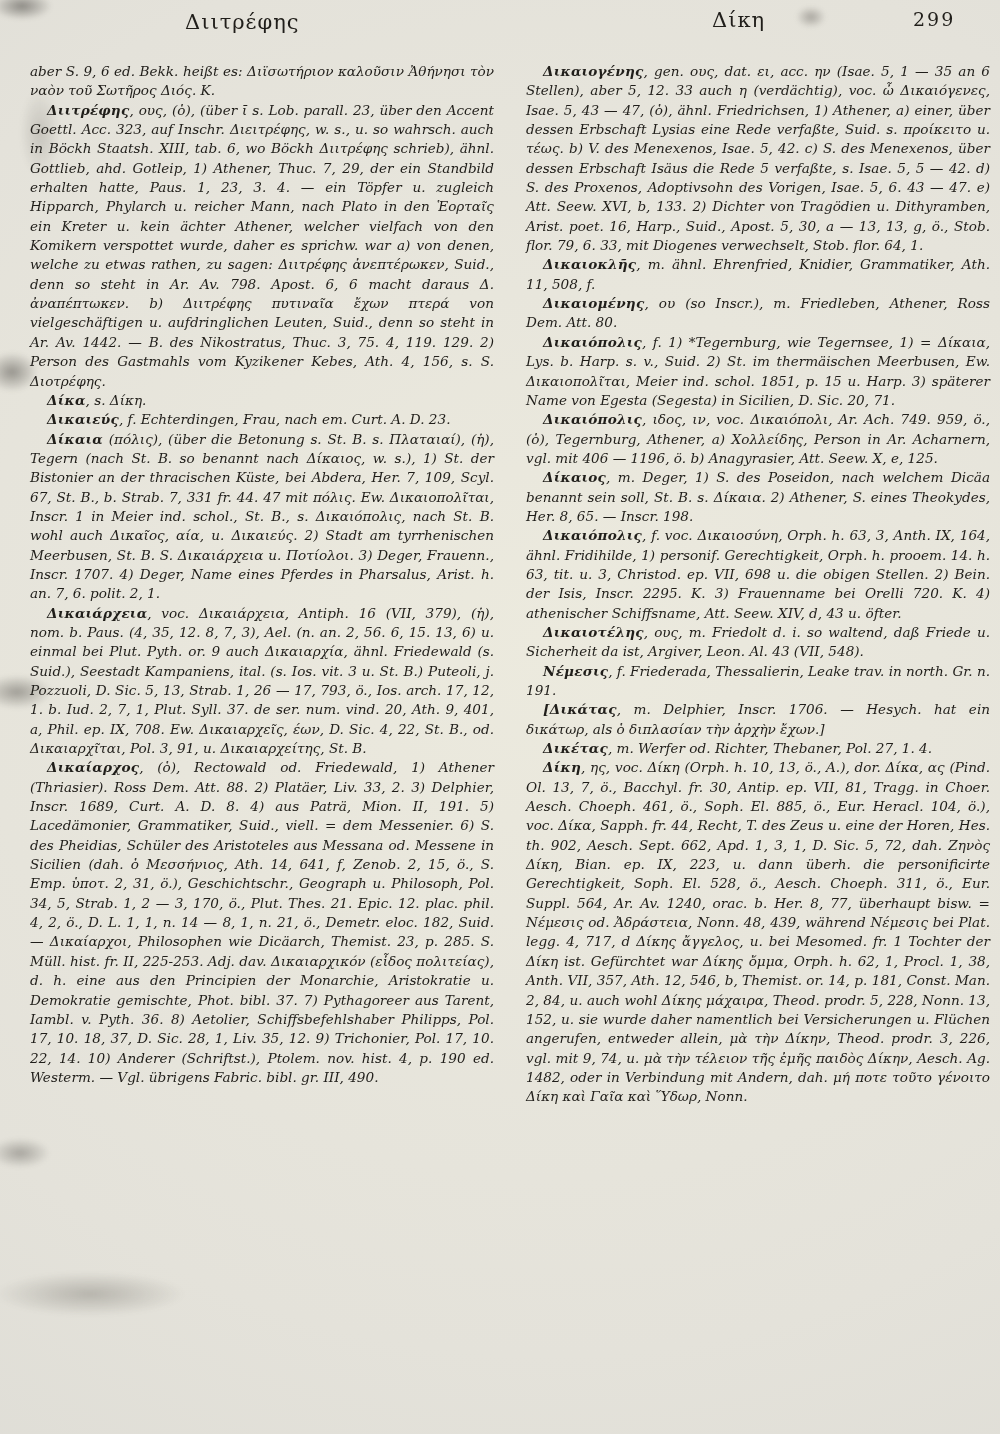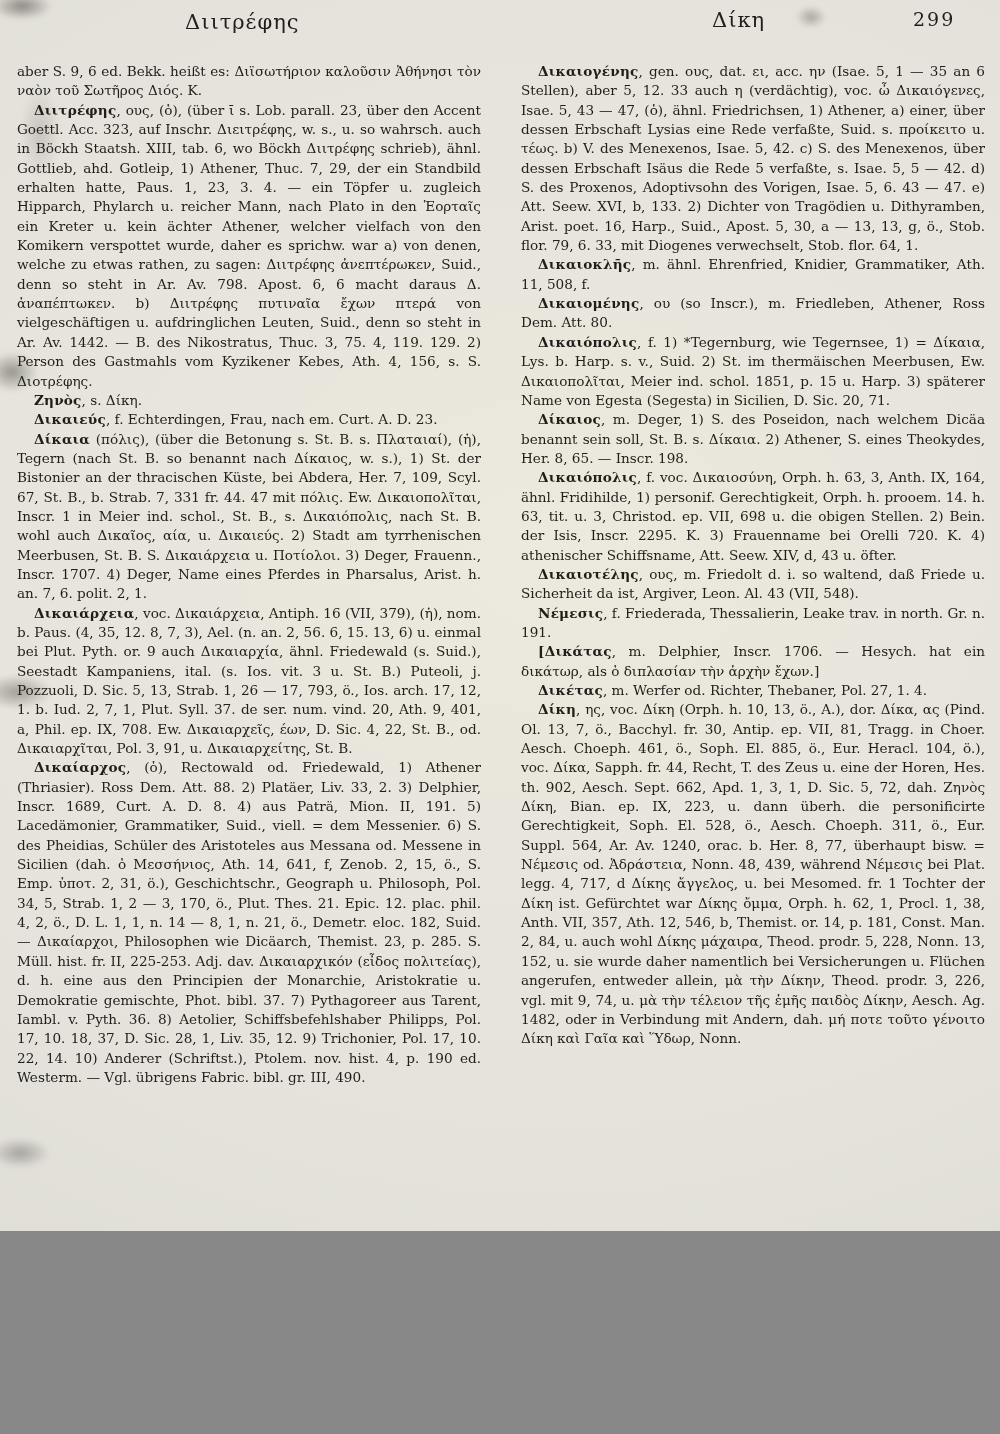--- a/index.html
+++ b/index.html
@@ -1,18 +1,18 @@
 <!DOCTYPE html>
 <html><head>
 <meta charset="utf-8">
 <style>
   html,body { margin:0; padding:0; background:#888; }
   .page {
     position:relative;
-    width:1000px; height:1231px;
+    width:1000px; height:1434px;
     margin:0 auto;
     background:
       radial-gradient(ellipse 140% 90% at 55% 45%, #eceade 0%, #e4e2da 55%, #d9d8d2 100%);
     overflow:hidden;
     font-family:"DejaVu Serif","Liberation Serif",serif;
     color:#201e1a;
   }
   
   .smudge { position:absolute; pointer-events:none; filter:blur(2px); }
   .sm1 { left:-14px; top:352px; width:52px; height:40px;
@@ -32,22 +32,22 @@
 
   .running-head {
     position:absolute; top:8px; left:0; width:1000px; height:40px;
     font-size:21px;
   }
   .head-left  { position:absolute; left:185px; top:2px; letter-spacing:1px; }
   .head-right { position:absolute; left:712px; top:0; letter-spacing:1px; }
   .page-num   { position:absolute; left:913px; top:0; font-size:19px; letter-spacing:2px; }
 
   .columns {
-    position:absolute; top:62px; left:17px;
-    display:flex; gap:40px;
+    position:absolute; top:62px; left:30px;
+    display:flex; gap:32px;font-style:italic;
   }
   .col {
     width:464px;
     font-size:13.6px;
     line-height:19.35px;
     text-align:justify;
     text-justify:inter-word;
   }
   .col p { margin:0; text-indent:17px; }
   .col p.continuation { text-indent:0; }
@@ -69,31 +69,32 @@
   <div class="running-head">
     <span class="head-left">Διιτρέφης</span>
     <span class="head-right">Δίκη</span>
     <span class="page-num">299</span>
   </div>
 
   <div class="columns">
     <div class="col">
         <p class="entry continuation"><span>aber S. 9, 6 ed. Bekk. heißt es: Διϊσωτήριον καλοῦσιν Ἀθήνησι τὸν ναὸν τοῦ Σωτῆρος Διός. K.</span></p>
         <p class="entry"><b class="hw">Διιτρέφης</b><span>, ους, (ὁ), (über ῑ s. Lob. parall. 23, über den Accent Goettl. Acc. 323, auf Inschr. Διειτρέφης, w. s., u. so wahrsch. auch in Böckh Staatsh. XIII, tab. 6, wo Böckh Διιτρέφης schrieb), ähnl. Gottlieb, ahd. Gotleip, 1) Athener, Thuc. 7, 29, der ein Standbild erhalten hatte, Paus. 1, 23, 3. 4. — ein Töpfer u. zugleich Hipparch, Phylarch u. reicher Mann, nach Plato in den Ἑορταῖς ein Kreter u. kein ächter Athener, welcher vielfach von den Komikern verspottet wurde, daher es sprichw. war a) von denen, welche zu etwas rathen, zu sagen: Διιτρέφης ἀνεπτέρωκεν, Suid., denn so steht in Ar. Av. 798. Apost. 6, 6 macht daraus Δ. ἀναπέπτωκεν. b) Διιτρέφης πυτιναῖα ἔχων πτερά von vielgeschäftigen u. aufdringlichen Leuten, Suid., denn so steht in Ar. Av. 1442. — B. des Nikostratus, Thuc. 3, 75. 4, 119. 129. 2) Person des Gastmahls vom Kyzikener Kebes, Ath. 4, 156, s. S. Διοτρέφης.</span></p>
-        <p class="entry"><b class="hw">Ζηνὸς</b><span>, s. Δίκη.</span></p>
+        <p class="entry"><b class="hw">Δίκα</b><span>, s. Δίκη.</span></p>
         <p class="entry"><b class="hw">Δικαιεύς</b><span>, f. Echterdingen, Frau, nach em. Curt. A. D. 23.</span></p>
         <p class="entry"><b class="hw">Δίκαια</b><span> (πόλις), (über die Betonung s. St. B. s. Πλαταιαί), (ἡ), Tegern (nach St. B. so benannt nach Δίκαιος, w. s.), 1) St. der Bistonier an der thracischen Küste, bei Abdera, Her. 7, 109, Scyl. 67, St. B., b. Strab. 7, 331 fr. 44. 47 mit πόλις. Ew. Δικαιοπολῖται, Inscr. 1 in Meier ind. schol., St. B., s. Δικαιόπολις, nach St. B. wohl auch Δικαῖος, αία, u. Δικαιεύς. 2) Stadt am tyrrhenischen Meerbusen, St. B. S. Δικαιάρχεια u. Ποτίολοι. 3) Deger, Frauenn., Inscr. 1707. 4) Deger, Name eines Pferdes in Pharsalus, Arist. h. an. 7, 6. polit. 2, 1.</span></p>
         <p class="entry"><b class="hw">Δικαιάρχεια</b><span>, voc. Δικαιάρχεια, Antiph. 16 (VII, 379), (ἡ), nom. b. Paus. (4, 35, 12. 8, 7, 3), Ael. (n. an. 2, 56. 6, 15. 13, 6) u. einmal bei Plut. Pyth. or. 9 auch Δικαιαρχία, ähnl. Friedewald (s. Suid.), Seestadt Kampaniens, ital. (s. Ios. vit. 3 u. St. B.) Puteoli, j. Pozzuoli, D. Sic. 5, 13, Strab. 1, 26 — 17, 793, ö., Ios. arch. 17, 12, 1. b. Iud. 2, 7, 1, Plut. Syll. 37. de ser. num. vind. 20, Ath. 9, 401, a, Phil. ep. IX, 708. Ew. Δικαιαρχεῖς, έων, D. Sic. 4, 22, St. B., od. Δικαιαρχῖται, Pol. 3, 91, u. Δικαιαρχείτης, St. B.</span></p>
         <p class="entry"><b class="hw">Δικαίαρχος</b><span>, (ὁ), Rectowald od. Friedewald, 1) Athener (Thriasier). Ross Dem. Att. 88. 2) Platäer, Liv. 33, 2. 3) Delphier, Inscr. 1689, Curt. A. D. 8. 4) aus Paträ, Mion. II, 191. 5) Lacedämonier, Grammatiker, Suid., viell. = dem Messenier. 6) S. des Pheidias, Schüler des Aristoteles aus Messana od. Messene in Sicilien (dah. ὁ Μεσσήνιος, Ath. 14, 641, f, Zenob. 2, 15, ö., S. Emp. ὑποτ. 2, 31, ö.), Geschichtschr., Geograph u. Philosoph, Pol. 34, 5, Strab. 1, 2 — 3, 170, ö., Plut. Thes. 21. Epic. 12. plac. phil. 4, 2, ö., D. L. 1, 1, n. 14 — 8, 1, n. 21, ö., Demetr. eloc. 182, Suid. — Δικαίαρχοι, Philosophen wie Dicäarch, Themist. 23, p. 285. S. Müll. hist. fr. II, 225-253. Adj. dav. Δικαιαρχικόν (εἶδος πολιτείας), d. h. eine aus den Principien der Monarchie, Aristokratie u. Demokratie gemischte, Phot. bibl. 37. 7) Pythagoreer aus Tarent, Iambl. v. Pyth. 36. 8) Aetolier, Schiffsbefehlshaber Philipps, Pol. 17, 10. 18, 37, D. Sic. 28, 1, Liv. 35, 12. 9) Trichonier, Pol. 17, 10. 22, 14. 10) Anderer (Schriftst.), Ptolem. nov. hist. 4, p. 190 ed. Westerm. — Vgl. übrigens Fabric. bibl. gr. III, 490.</span></p>
       </div>
     <div class="col">
         <p class="entry"><b class="hw">Δικαιογένης</b><span>, gen. ους, dat. ει, acc. ην (Isae. 5, 1 — 35 an 6 Stellen), aber 5, 12. 33 auch η (verdächtig), voc. ὦ Δικαιόγενες, Isae. 5, 43 — 47, (ὁ), ähnl. Friedrichsen, 1) Athener, a) einer, über dessen Erbschaft Lysias eine Rede verfaßte, Suid. s. προίκειτο u. τέως. b) V. des Menexenos, Isae. 5, 42. c) S. des Menexenos, über dessen Erbschaft Isäus die Rede 5 verfaßte, s. Isae. 5, 5 — 42. d) S. des Proxenos, Adoptivsohn des Vorigen, Isae. 5, 6. 43 — 47. e) Att. Seew. XVI, b, 133. 2) Dichter von Tragödien u. Dithyramben, Arist. poet. 16, Harp., Suid., Apost. 5, 30, a — 13, 13, g, ö., Stob. flor. 79, 6. 33, mit Diogenes verwechselt, Stob. flor. 64, 1.</span></p>
         <p class="entry"><b class="hw">Δικαιοκλῆς</b><span>, m. ähnl. Ehrenfried, Knidier, Grammatiker, Ath. 11, 508, f.</span></p>
         <p class="entry"><b class="hw">Δικαιομένης</b><span>, ου (so Inscr.), m. Friedleben, Athener, Ross Dem. Att. 80.</span></p>
         <p class="entry"><b class="hw">Δικαιόπολις</b><span>, f. 1) *Tegernburg, wie Tegernsee, 1) = Δίκαια, Lys. b. Harp. s. v., Suid. 2) St. im thermäischen Meerbusen, Ew. Δικαιοπολῖται, Meier ind. schol. 1851, p. 15 u. Harp. 3) späterer Name von Egesta (Segesta) in Sicilien, D. Sic. 20, 71.</span></p>
+        <p class="entry"><b class="hw">Δικαιόπολις</b><span>, ιδος, ιν, voc. Δικαιόπολι, Ar. Ach. 749. 959, ö., (ὁ), Tegernburg, Athener, a) Χολλείδης, Person in Ar. Acharnern, vgl. mit 406 — 1196, ö. b) Anagyrasier, Att. Seew. X, e, 125.</span></p>
         <p class="entry"><b class="hw">Δίκαιος</b><span>, m. Deger, 1) S. des Poseidon, nach welchem Dicäa benannt sein soll, St. B. s. Δίκαια. 2) Athener, S. eines Theokydes, Her. 8, 65. — Inscr. 198.</span></p>
         <p class="entry"><b class="hw">Δικαιόπολις</b><span>, f. voc. Δικαιοσύνη, Orph. h. 63, 3, Anth. IX, 164, ähnl. Fridihilde, 1) personif. Gerechtigkeit, Orph. h. prooem. 14. h. 63, tit. u. 3, Christod. ep. VII, 698 u. die obigen Stellen. 2) Bein. der Isis, Inscr. 2295. K. 3) Frauenname bei Orelli 720. K. 4) athenischer Schiffsname, Att. Seew. XIV, d, 43 u. öfter.</span></p>
         <p class="entry"><b class="hw">Δικαιοτέλης</b><span>, ους, m. Friedolt d. i. so waltend, daß Friede u. Sicherheit da ist, Argiver, Leon. Al. 43 (VII, 548).</span></p>
         <p class="entry"><b class="hw">Νέμεσις</b><span>, f. Friederada, Thessalierin, Leake trav. in north. Gr. n. 191.</span></p>
         <p class="entry"><b class="hw">[Δικάτας</b><span>, m. Delphier, Inscr. 1706. — Hesych. hat ein δικάτωρ, als ὁ διπλασίαν τὴν ἀρχὴν ἔχων.]</span></p>
         <p class="entry"><b class="hw">Δικέτας</b><span>, m. Werfer od. Richter, Thebaner, Pol. 27, 1. 4.</span></p>
         <p class="entry"><b class="hw">Δίκη</b><span>, ης, voc. Δίκη (Orph. h. 10, 13, ö., A.), dor. Δίκα, ας (Pind. Ol. 13, 7, ö., Bacchyl. fr. 30, Antip. ep. VII, 81, Tragg. in Choer. Aesch. Choeph. 461, ö., Soph. El. 885, ö., Eur. Heracl. 104, ö.), voc. Δίκα, Sapph. fr. 44, Recht, T. des Zeus u. eine der Horen, Hes. th. 902, Aesch. Sept. 662, Apd. 1, 3, 1, D. Sic. 5, 72, dah. Ζηνὸς Δίκη, Bian. ep. IX, 223, u. dann überh. die personificirte Gerechtigkeit, Soph. El. 528, ö., Aesch. Choeph. 311, ö., Eur. Suppl. 564, Ar. Av. 1240, orac. b. Her. 8, 77, überhaupt bisw. = Νέμεσις od. Ἀδράστεια, Nonn. 48, 439, während Νέμεσις bei Plat. legg. 4, 717, d Δίκης ἄγγελος, u. bei Mesomed. fr. 1 Tochter der Δίκη ist. Gefürchtet war Δίκης ὄμμα, Orph. h. 62, 1, Procl. 1, 38, Anth. VII, 357, Ath. 12, 546, b, Themist. or. 14, p. 181, Const. Man. 2, 84, u. auch wohl Δίκης μάχαιρα, Theod. prodr. 5, 228, Nonn. 13, 152, u. sie wurde daher namentlich bei Versicherungen u. Flüchen angerufen, entweder allein, μὰ τὴν Δίκην, Theod. prodr. 3, 226, vgl. mit 9, 74, u. μὰ τὴν τέλειον τῆς ἐμῆς παιδὸς Δίκην, Aesch. Ag. 1482, oder in Verbindung mit Andern, dah. μή ποτε τοῦτο γένοιτο Δίκη καὶ Γαῖα καὶ Ὕδωρ, Nonn.</span></p>
       </div>
   </div>
 

